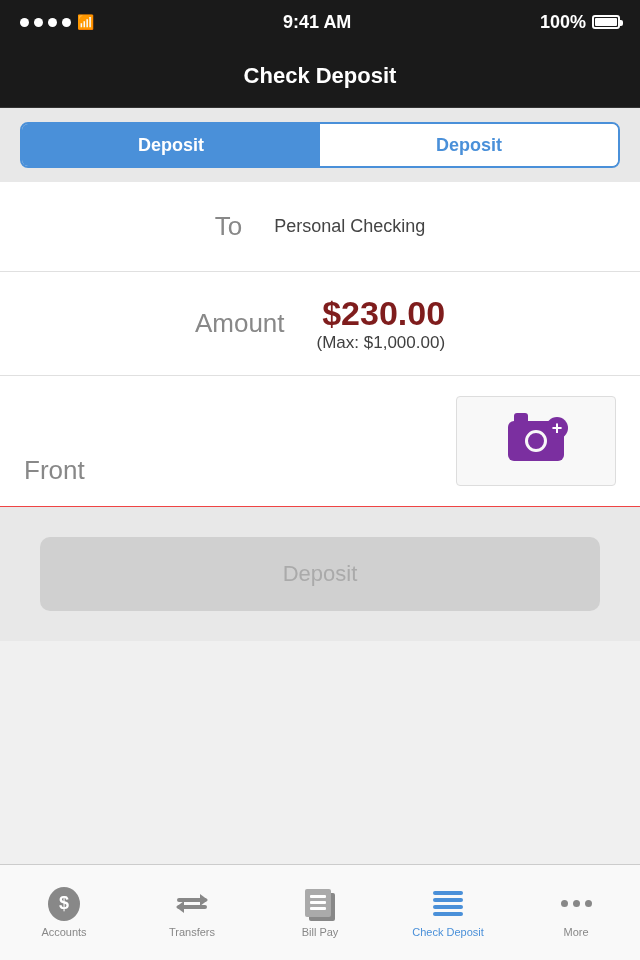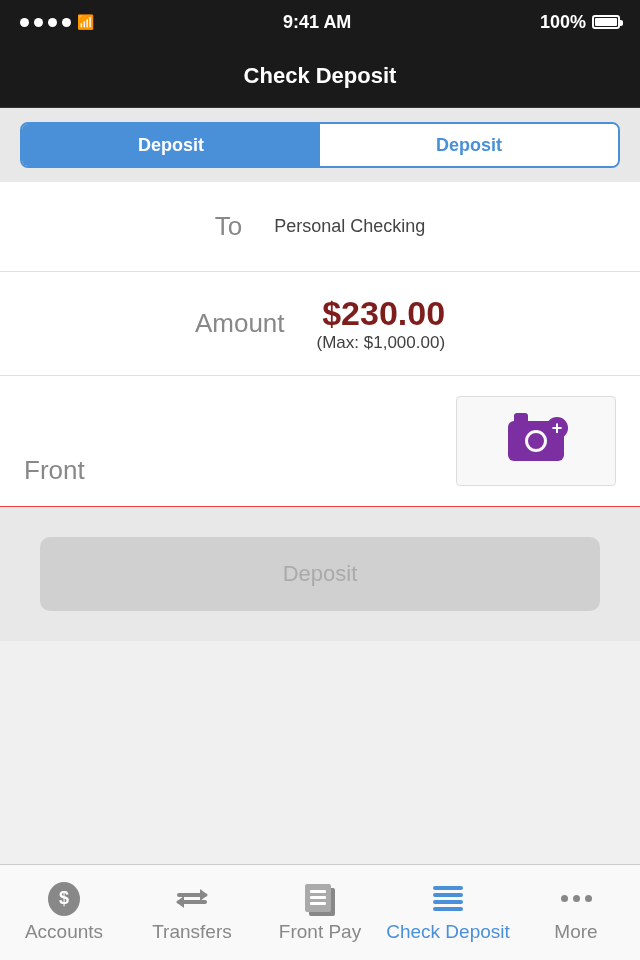--- a/index.html
+++ b/index.html
@@ -263,21 +263,21 @@
 
     .tab-icon {
       width: 32px;
       height: 32px;
       display: flex;
       align-items: center;
       justify-content: center;
     }
 
     .tab-label {
-      font-size: 19px;
+      font-size: 11px;
       color: #888;
     }
 
     .tab-label.active {
       color: #4a90d9;
     }
 
     
     .circle-dollar {
       width: 34px;
@@ -480,21 +480,21 @@
     <div class="tab-icon">
       <div class="bill-icon">
         <div class="bill-back"></div>
         <div class="bill-front">
           <div class="bill-line"></div>
           <div class="bill-line"></div>
           <div class="bill-line"></div>
         </div>
       </div>
     </div>
-    <span class="tab-label">Front Pay</span>
+    <span class="tab-label">Bill Pay</span>
   </div>
 
   <div class="tab-item">
     <div class="tab-icon">
       <div class="check-deposit-icon">
         <div class="cd-line"></div>
         <div class="cd-line"></div>
         <div class="cd-line"></div>
         <div class="cd-line"></div>
       </div>

